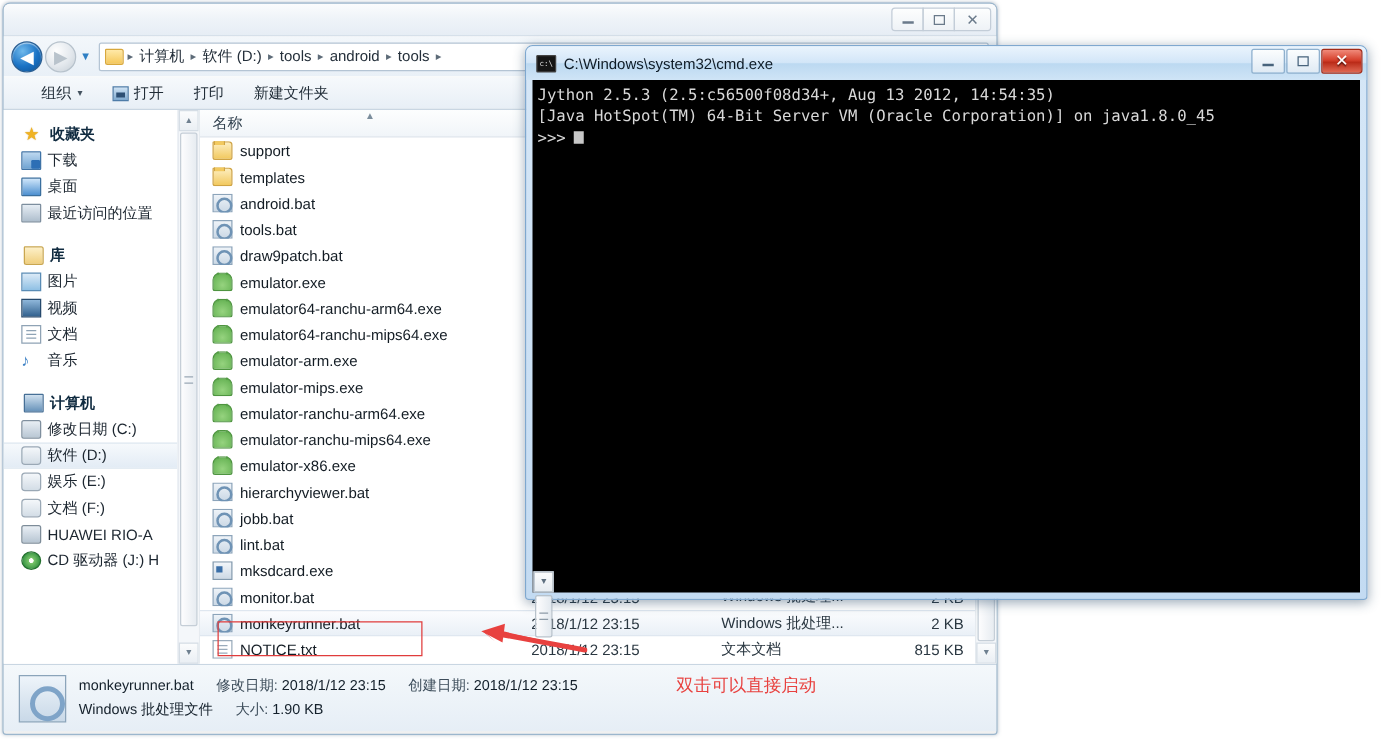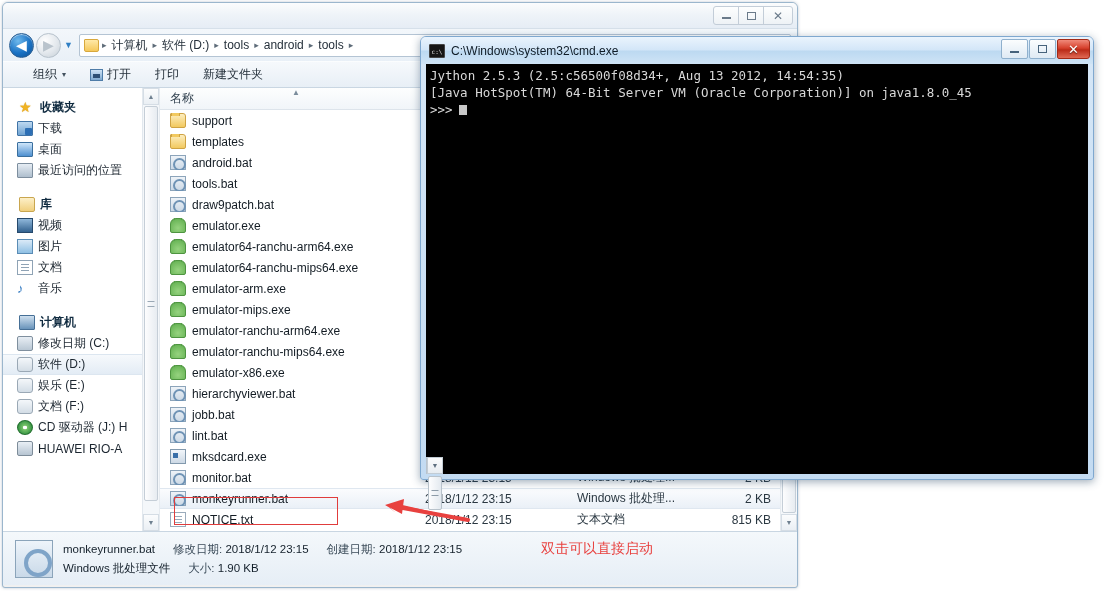--- a/index.html
+++ b/index.html
@@ -342,26 +342,26 @@
           <span>最近访问的位置</span>
         </div>
 
         <div class="np-gap"></div>
 
         <div class="np-row lvl0">
           <span class="np-ico ic-lib"></span>
           <span>库</span>
         </div>
         <div class="np-row lvl1">
+          <span class="np-ico ic-pic"></span>
+          <span>图片</span>
+        </div>
+        <div class="np-row lvl1">
           <span class="np-ico ic-video"></span>
           <span>视频</span>
-        </div>
-        <div class="np-row lvl1">
-          <span class="np-ico ic-pic"></span>
-          <span>图片</span>
         </div>
         <div class="np-row lvl1">
           <span class="np-ico ic-doc"></span>
           <span>文档</span>
         </div>
         <div class="np-row lvl1">
           <span class="np-ico ic-music">♪</span>
           <span>音乐</span>
         </div>
 
@@ -381,26 +381,26 @@
         </div>
         <div class="np-row lvl1">
           <span class="np-ico ic-drive"></span>
           <span>娱乐 (E:)</span>
         </div>
         <div class="np-row lvl1">
           <span class="np-ico ic-drive"></span>
           <span>文档 (F:)</span>
         </div>
         <div class="np-row lvl1">
+          <span class="np-ico ic-phone"></span>
+          <span>HUAWEI RIO-A</span>
+        </div>
+        <div class="np-row lvl1">
           <span class="np-ico ic-cd"></span>
           <span>CD 驱动器 (J:) H</span>
-        </div>
-        <div class="np-row lvl1">
-          <span class="np-ico ic-phone"></span>
-          <span>HUAWEI RIO-A</span>
         </div>
       </div>
 
       <div class="np-scroll">
         <div class="sb-arrow">▲</div>
         <div class="sb-thumb" style="top:18px; height:395px;">
           <span class="sb-grip"></span>
         </div>
         <div class="sb-arrow bot">▼</div>
       </div>

